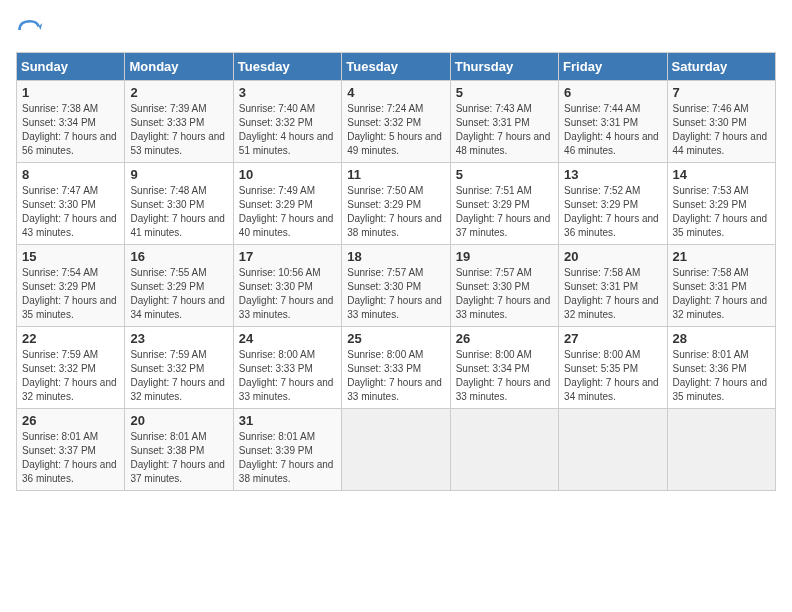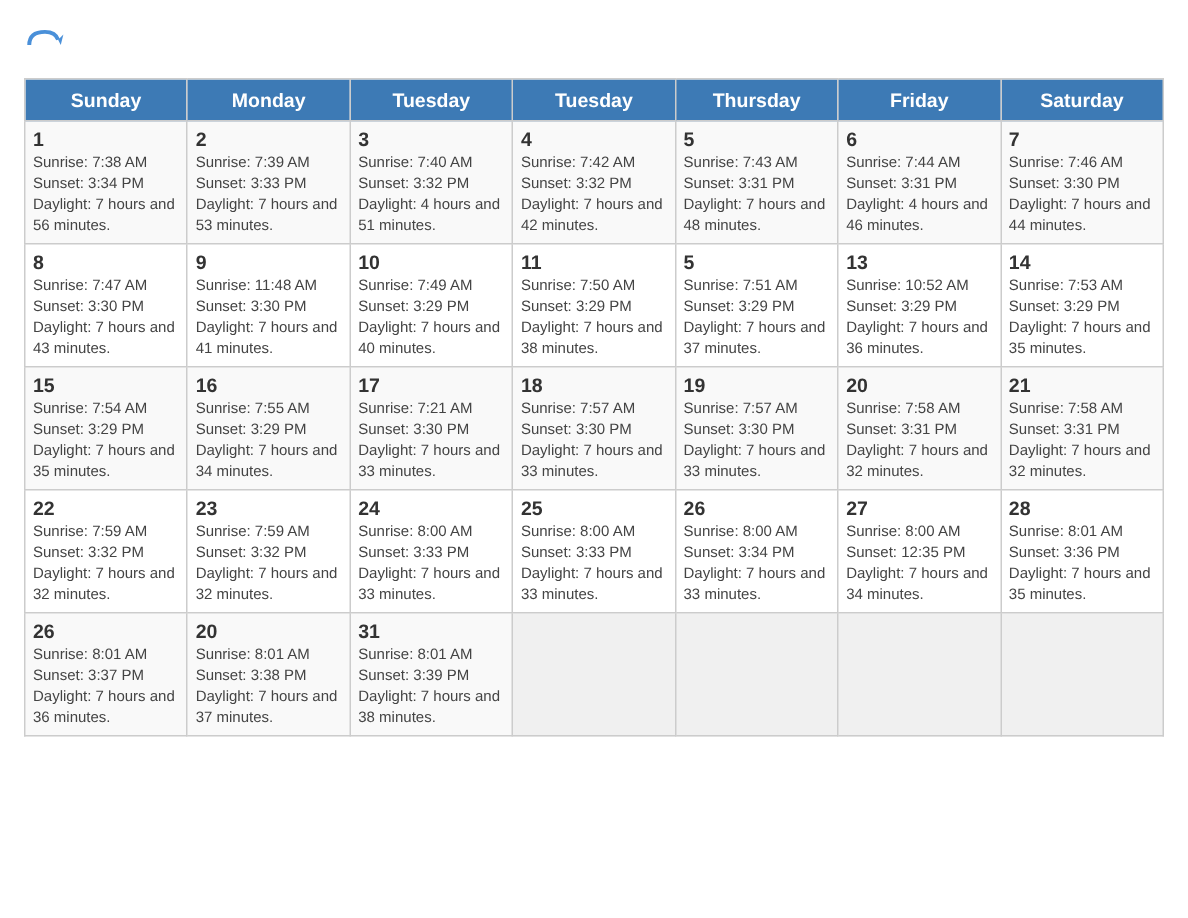--- a/index.html
+++ b/index.html
@@ -41,21 +41,21 @@
       width: 100%;
       border-collapse: collapse;
       border: 1px solid #ccc;
     }
     .calendar thead tr th {
       background-color: #3d7ab5;
       color: #fff;
       font-size: 13px;
       font-weight: bold;
       padding: 6px 4px;
-      text-align: center;
+      text-align: left;
       border: 1px solid #ccc;
     }
     .calendar tbody tr td {
       vertical-align: top;
       padding: 4px 5px;
       border: 1px solid #ccc;
       font-size: 10.5px;
       color: #333;
       width: 108px;
       min-height: 80px;
@@ -137,23 +137,23 @@
         <span class="day-number">3</span>
         <div class="day-info">
           <span>Sunrise: 7:40 AM</span><br>
           <span>Sunset: 3:32 PM</span><br>
           <span>Daylight: 4 hours and 51 minutes.</span>
         </div>
       </td>
         <td>
         <span class="day-number">4</span>
         <div class="day-info">
-          <span>Sunrise: 7:42 AM</span><br>
+          <span>Sunrise: 7:24 AM</span><br>
           <span>Sunset: 3:32 PM</span><br>
-          <span>Daylight: 7 hours and 42 minutes.</span>
+          <span>Daylight: 5 hours and 49 minutes.</span>
         </div>
       </td>
         <td>
         <span class="day-number">5</span>
         <div class="day-info">
           <span>Sunrise: 7:43 AM</span><br>
           <span>Sunset: 3:31 PM</span><br>
           <span>Daylight: 7 hours and 48 minutes.</span>
         </div>
       </td>
@@ -179,21 +179,21 @@
         <span class="day-number">8</span>
         <div class="day-info">
           <span>Sunrise: 7:47 AM</span><br>
           <span>Sunset: 3:30 PM</span><br>
           <span>Daylight: 7 hours and 43 minutes.</span>
         </div>
       </td>
         <td>
         <span class="day-number">9</span>
         <div class="day-info">
-          <span>Sunrise: 11:48 AM</span><br>
+          <span>Sunrise: 7:48 AM</span><br>
           <span>Sunset: 3:30 PM</span><br>
           <span>Daylight: 7 hours and 41 minutes.</span>
         </div>
       </td>
         <td>
         <span class="day-number">10</span>
         <div class="day-info">
           <span>Sunrise: 7:49 AM</span><br>
           <span>Sunset: 3:29 PM</span><br>
           <span>Daylight: 7 hours and 40 minutes.</span>
@@ -211,21 +211,21 @@
         <span class="day-number">5</span>
         <div class="day-info">
           <span>Sunrise: 7:51 AM</span><br>
           <span>Sunset: 3:29 PM</span><br>
           <span>Daylight: 7 hours and 37 minutes.</span>
         </div>
       </td>
         <td>
         <span class="day-number">13</span>
         <div class="day-info">
-          <span>Sunrise: 10:52 AM</span><br>
+          <span>Sunrise: 7:52 AM</span><br>
           <span>Sunset: 3:29 PM</span><br>
           <span>Daylight: 7 hours and 36 minutes.</span>
         </div>
       </td>
         <td>
         <span class="day-number">14</span>
         <div class="day-info">
           <span>Sunrise: 7:53 AM</span><br>
           <span>Sunset: 3:29 PM</span><br>
           <span>Daylight: 7 hours and 35 minutes.</span>
@@ -245,21 +245,21 @@
         <span class="day-number">16</span>
         <div class="day-info">
           <span>Sunrise: 7:55 AM</span><br>
           <span>Sunset: 3:29 PM</span><br>
           <span>Daylight: 7 hours and 34 minutes.</span>
         </div>
       </td>
         <td>
         <span class="day-number">17</span>
         <div class="day-info">
-          <span>Sunrise: 7:21 AM</span><br>
+          <span>Sunrise: 10:56 AM</span><br>
           <span>Sunset: 3:30 PM</span><br>
           <span>Daylight: 7 hours and 33 minutes.</span>
         </div>
       </td>
         <td>
         <span class="day-number">18</span>
         <div class="day-info">
           <span>Sunrise: 7:57 AM</span><br>
           <span>Sunset: 3:30 PM</span><br>
           <span>Daylight: 7 hours and 33 minutes.</span>
@@ -328,21 +328,21 @@
         <div class="day-info">
           <span>Sunrise: 8:00 AM</span><br>
           <span>Sunset: 3:34 PM</span><br>
           <span>Daylight: 7 hours and 33 minutes.</span>
         </div>
       </td>
         <td>
         <span class="day-number">27</span>
         <div class="day-info">
           <span>Sunrise: 8:00 AM</span><br>
-          <span>Sunset: 12:35 PM</span><br>
+          <span>Sunset: 5:35 PM</span><br>
           <span>Daylight: 7 hours and 34 minutes.</span>
         </div>
       </td>
         <td>
         <span class="day-number">28</span>
         <div class="day-info">
           <span>Sunrise: 8:01 AM</span><br>
           <span>Sunset: 3:36 PM</span><br>
           <span>Daylight: 7 hours and 35 minutes.</span>
         </div>

